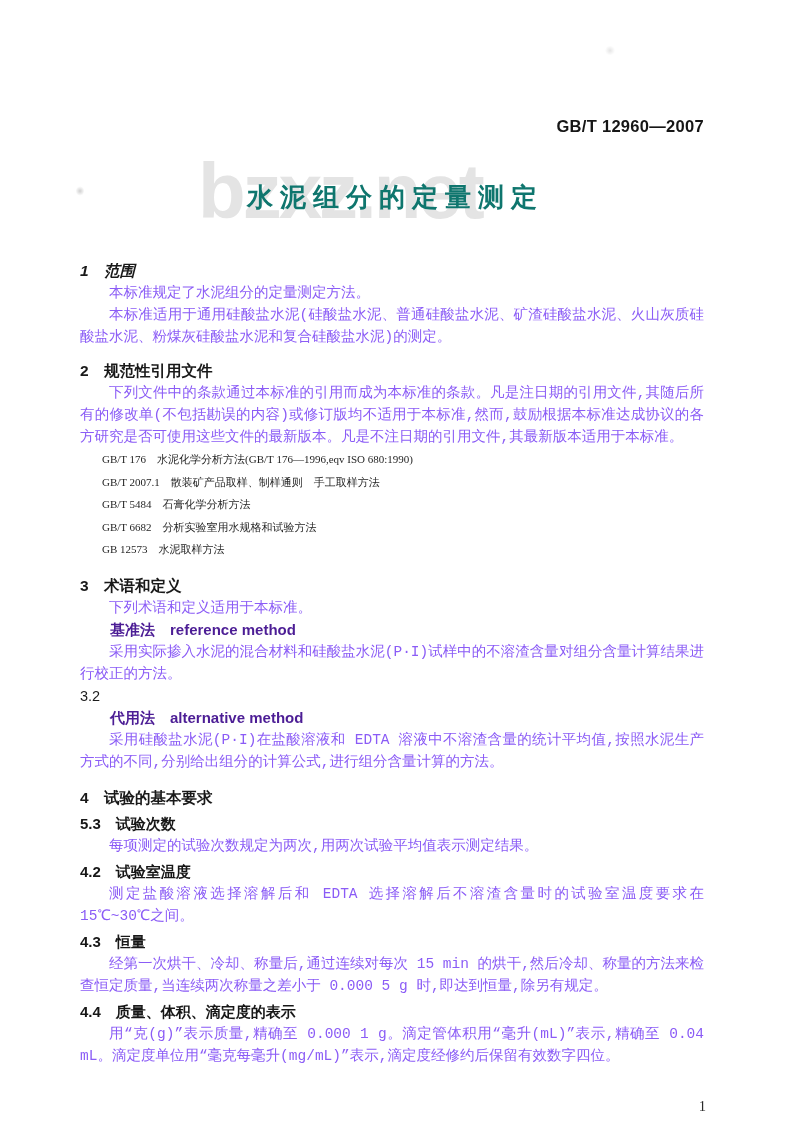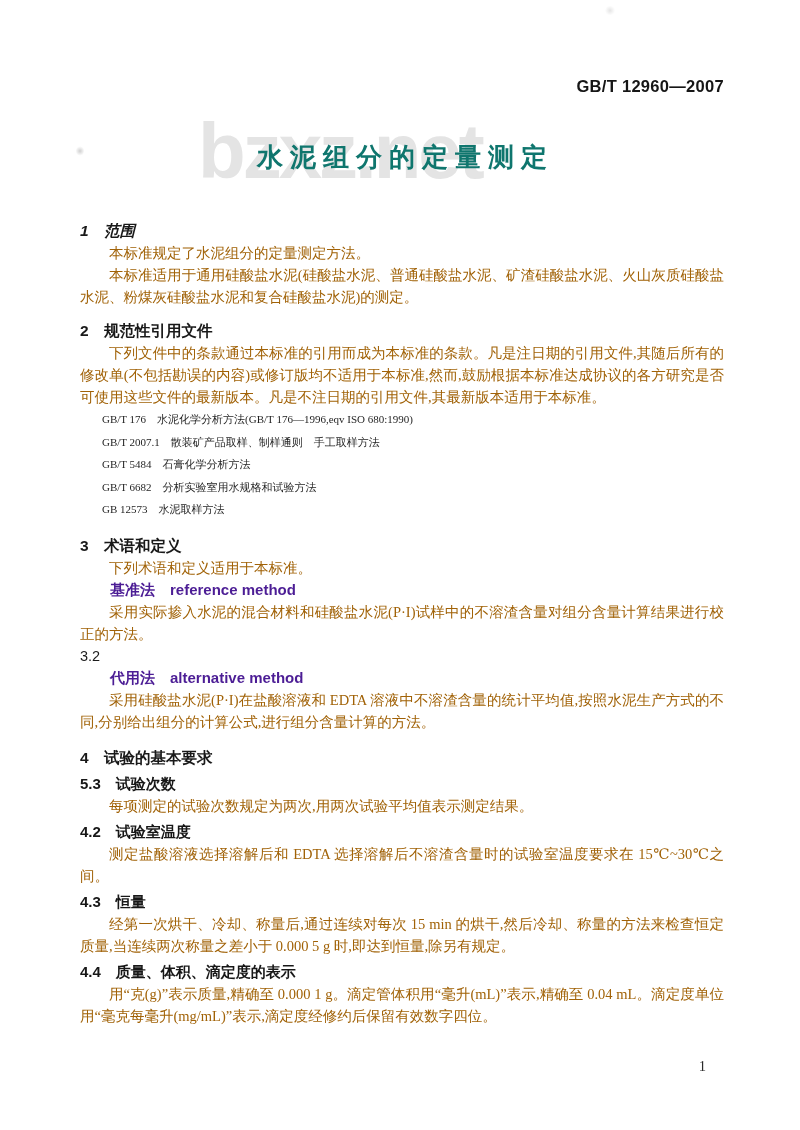--- a/index.html
+++ b/index.html
@@ -6,22 +6,23 @@
   body {
     width:800px; height:1130px;
     background:#ffffff;
     color:#1f1f1f;
     font-family:"Liberation Serif","DejaVu Serif",serif;
     position:relative;
     overflow:hidden;
   }
   .page {
     position:absolute; inset:0;
-    padding:76px 76px 0 80px;
+    padding:76px 96px 0 80px;
     box-sizing:border-box;
+    margin-top:40px;
   }
   .std-no {
     text-align:right;
     font-family:"Liberation Sans","DejaVu Sans",sans-serif;
     font-weight:bold;
     font-size:16.5px;
     line-height:20px;
     letter-spacing:0.3px;
     color:#161616;
   }
@@ -64,21 +65,22 @@
   .mt1 { margin-top:6px;font-style:italic; }
   .mt2 { margin-top:12px; }
   .mt3 { margin-top:14px; }
   .mt4 { margin-top:4px; }
   .body-p {
     font-size:14.5px;
     line-height:22px;
     text-align:justify;
     text-indent:2em;
     margin:0;
-    color:#a16207;
+    color:#8b5cf6;
+    font-family:Liberation Mono, monospace;
   }
   .ref-line {
     font-size:11px;
     line-height:22.5px;
     padding-left:2em;
     white-space:nowrap;
     color:#1f1f1f;
   }
   .term-number {
     font-size:14.5px;

